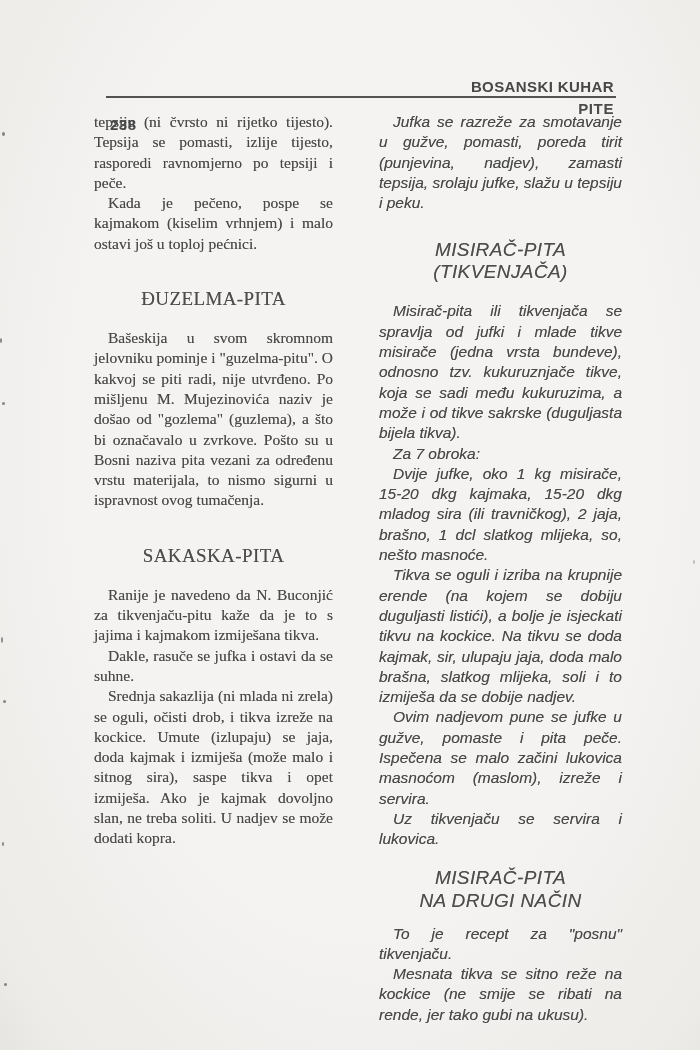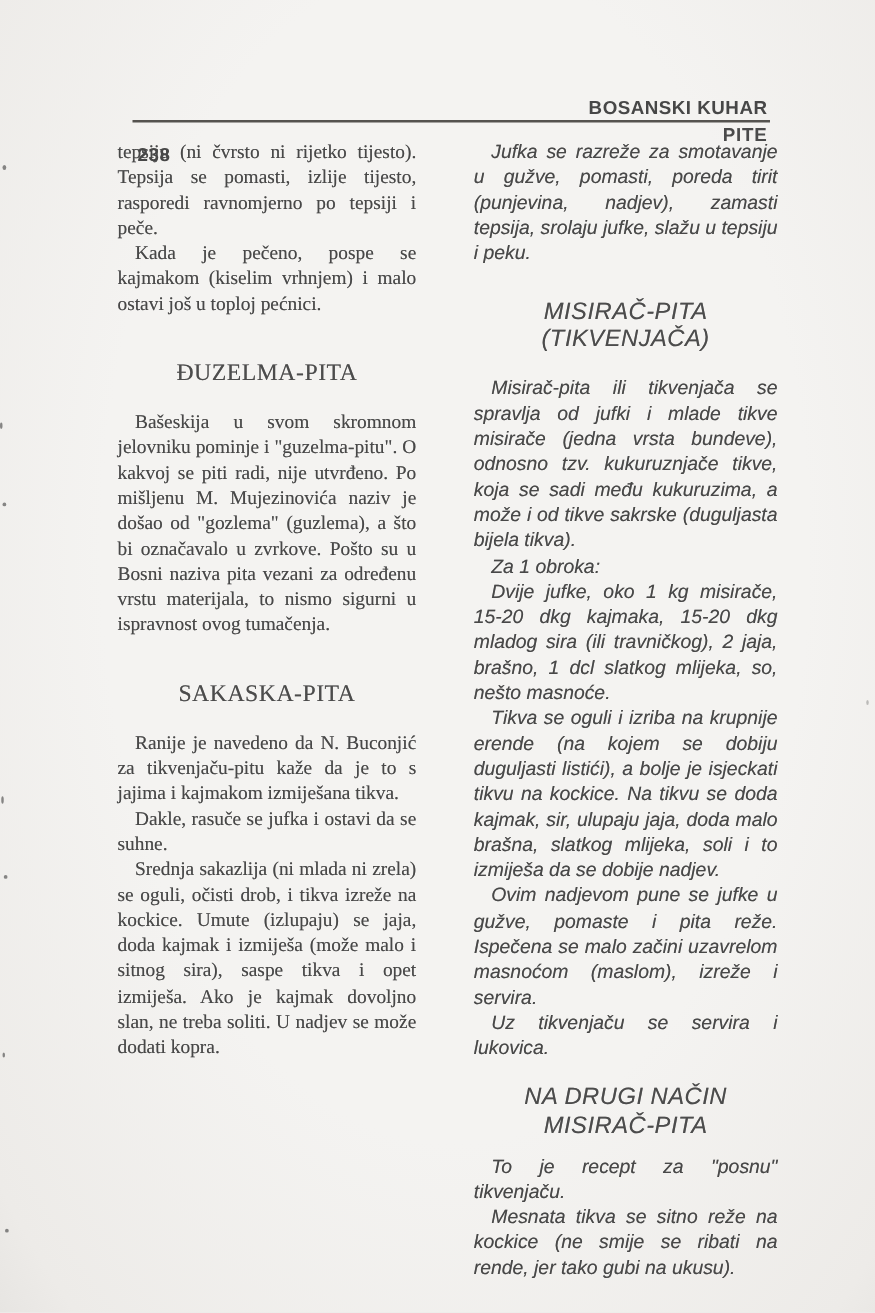--- a/index.html
+++ b/index.html
@@ -92,26 +92,26 @@
     <h2 class="heading">SAKASKA-PITA</h2>
     <p>Ranije je navedeno da N. Buconjić za tikvenjaču-pitu kaže da je to s jajima i kajmakom izmiješana tikva.</p>
     <p>Dakle, rasuče se jufka i ostavi da se suhne.</p>
     <p>Srednja sakazlija (ni mlada ni zrela) se oguli, očisti drob, i tikva izreže na kockice. Umute (izlupaju) se jaja, doda kajmak i izmiješa (može malo i sitnog sira), saspe tikva i opet izmiješa. Ako je kajmak dovoljno slan, ne treba soliti. U nadjev se može dodati kopra.</p>
   </div>
 
   <div class="col col-right">
     <p>Jufka se razreže za smotavanje u gužve, pomasti, poreda tirit (punjevina, nadjev), zamasti tepsija, srolaju jufke, slažu u tepsiju i peku.</p>
     <h2 class="heading heading-first">MISIRAČ-PITA (TIKVENJAČA)</h2>
     <p>Misirač-pita ili tikvenjača se spravlja od jufki i mlade tikve misirače (jedna vrsta bundeve), odnosno tzv. kukuruznjače tikve, koja se sadi među kukuruzima, a može i od tikve sakrske (duguljasta bijela tikva).</p>
-    <p>Za 1 obroka:</p>
+    <p>Za 7 obroka:</p>
     <p>Dvije jufke, oko 1 kg misirače, 15-20 dkg kajmaka, 15-20 dkg mladog sira (ili travničkog), 2 jaja, brašno, 1 dcl slatkog mlijeka, so, nešto masnoće.</p>
     <p>Tikva se oguli i izriba na krupnije erende (na kojem se dobiju duguljasti listići), a bolje je isjeckati tikvu na kockice. Na tikvu se doda kajmak, sir, ulupaju jaja, doda malo brašna, slatkog mlijeka, soli i to izmiješa da se dobije nadjev.</p>
-    <p>Ovim nadjevom pune se jufke u gužve, pomaste i pita reže. Ispečena se malo začini uzavrelom masnoćom (maslom), izreže i servira.</p>
+    <p>Ovim nadjevom pune se jufke u gužve, pomaste i pita peče. Ispečena se malo začini lukovica masnoćom (maslom), izreže i servira.</p>
     <p>Uz tikvenjaču se servira i lukovica.</p>
     <h2 class="heading heading-two-line">
+      <span>MISIRAČ-PITA</span>
       <span>NA DRUGI NAČIN</span>
-      <span>MISIRAČ-PITA</span>
     </h2>
     <p>To je recept za "posnu" tikvenjaču.</p>
     <p>Mesnata tikva se sitno reže na kockice (ne smije se ribati na rende, jer tako gubi na ukusu).</p>
   </div>
 
 </div>
 
 </body></html>

